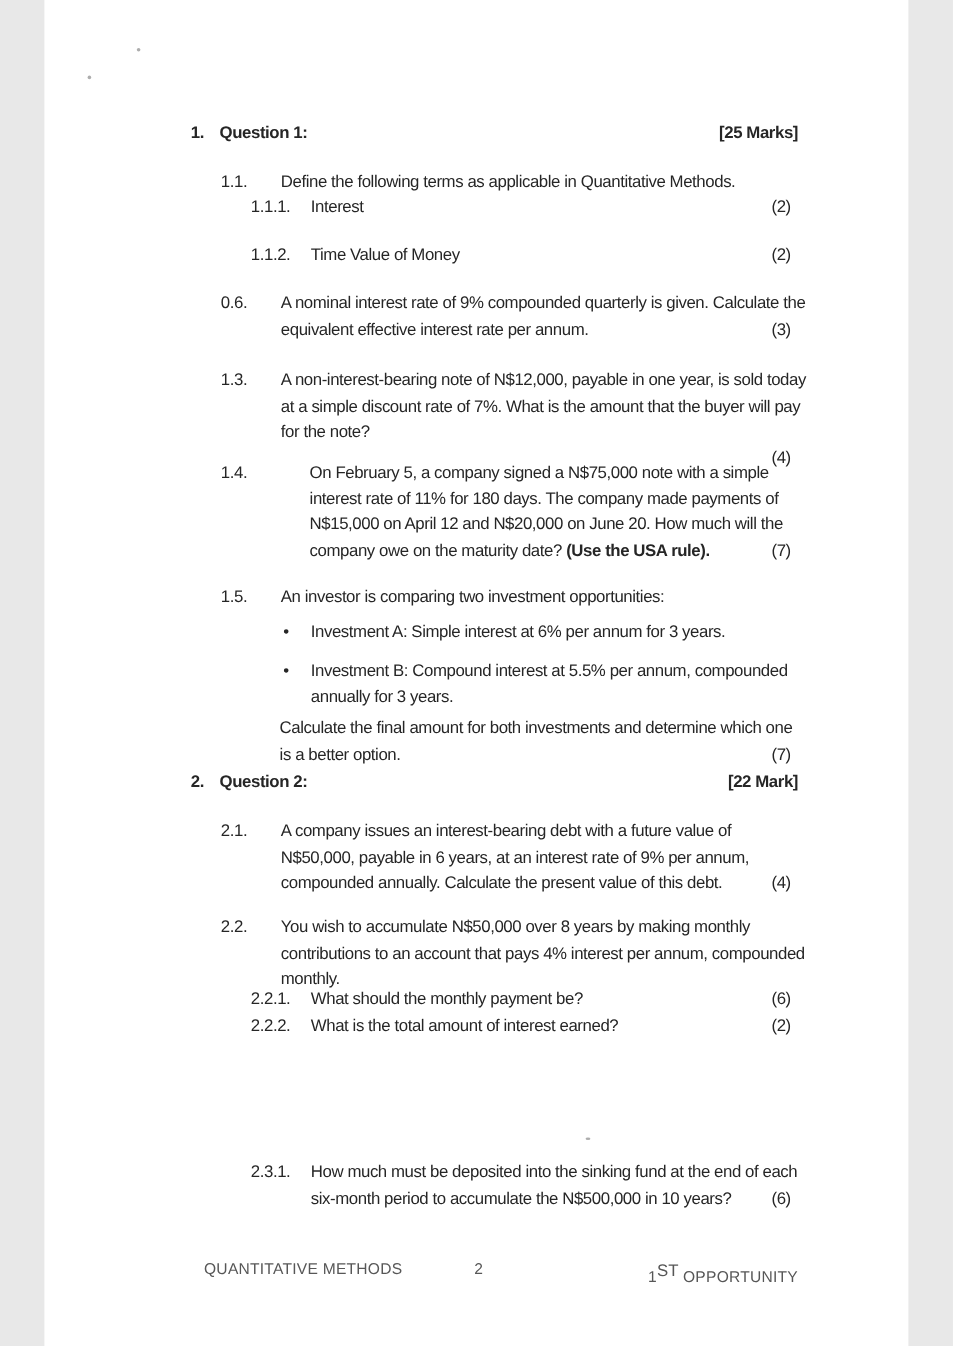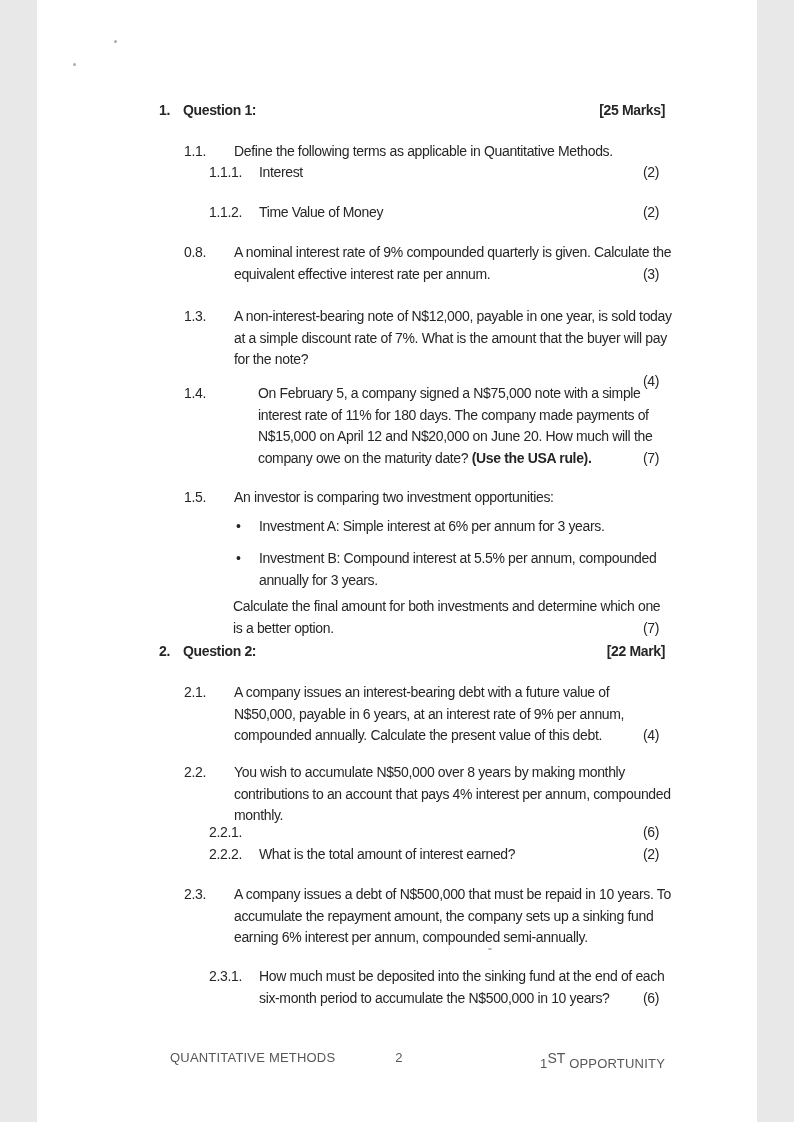--- a/index.html
+++ b/index.html
@@ -70,21 +70,21 @@
     <span class="inum">1.1.1.</span>
     <div class="itext"><span>Interest</span><span class="marks">(2)</span></div>
   </div>
 
   <div class="block item lvl2" style="top:202px;justify-content:flex-end;">
     <span class="inum">1.1.2.</span>
     <div class="itext"><span>Time Value of Money</span><span class="marks">(2)</span></div>
   </div>
 
   <div class="block item lvl1" style="top:242px;">
-    <span class="inum">0.8.</span>
+    <span class="inum">0.6.</span>
     <div class="itext"><span>A nominal interest rate of 9% compounded quarterly is given. Calculate the equivalent effective interest rate per annum.</span><span class="marks">(3)</span></div>
   </div>
 
   <div class="block item lvl1" style="top:306px;">
     <span class="inum">1.3.</span>
     <div class="itext">
       <span>A non-interest-bearing note of N$12,000, payable in one year, is sold today at a simple discount rate of 7%. What is the amount that the buyer will pay for the note?</span>
       <div class="marks-line">(4)</div>
     </div>
   </div>
@@ -123,32 +123,28 @@
     <div class="itext"><span>A company issues an interest-bearing debt with a future value of N$50,000, payable in 6 years, at an interest rate of 9% per annum, compounded annually. Calculate the present value of this debt.</span><span class="marks">(4)</span></div>
   </div>
 
   <div class="block item lvl1" style="top:762px;">
     <span class="inum">2.2.</span>
     <div class="itext"><span>You wish to accumulate N$50,000 over 8 years by making monthly contributions to an account that pays 4% interest per annum, compounded monthly.</span></div>
   </div>
 
   <div class="block item lvl2" style="top:822px;">
     <span class="inum">2.2.1.</span>
-    <div class="itext"><span class="marks">(6)</span></div>
+    <div class="itext"><span>What should the monthly payment be?</span><span class="marks">(6)</span></div>
   </div>
 
   <div class="block item lvl2" style="top:844px;">
     <span class="inum">2.2.2.</span>
     <div class="itext"><span>What is the total amount of interest earned?</span><span class="marks">(2)</span></div>
   </div>
 
-  <div class="block item lvl1" style="top:884px;">
-    <span class="inum">2.3.</span>
-    <div class="itext"><span>A company issues a debt of N$500,000 that must be repaid in 10 years. To accumulate the repayment amount, the company sets up a sinking fund earning 6% interest per annum, compounded semi-annually.</span></div>
-  </div>
 
   <div class="block item lvl2" style="top:966px;">
     <span class="inum">2.3.1.</span>
     <div class="itext"><span>How much must be deposited into the sinking fund at the end of each six-month period to accumulate the N$500,000 in 10 years?</span><span class="marks">(6)</span></div>
   </div>
 
   <div class="footer">
     <span class="f-left">QUANTITATIVE METHODS</span>
     <span class="f-center">2</span>
     <span class="f-right"><span>1</span><sup>ST</sup><span> OPPORTUNITY</span></span>

